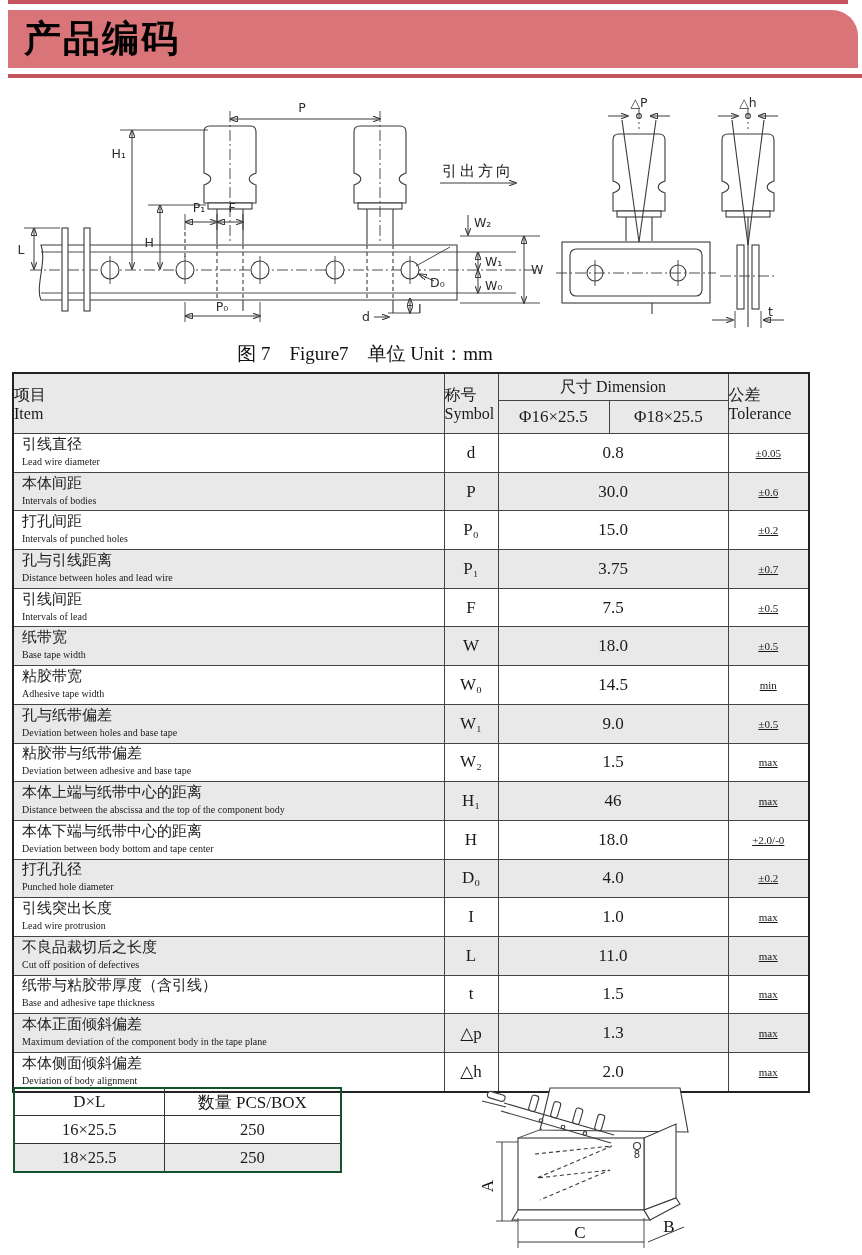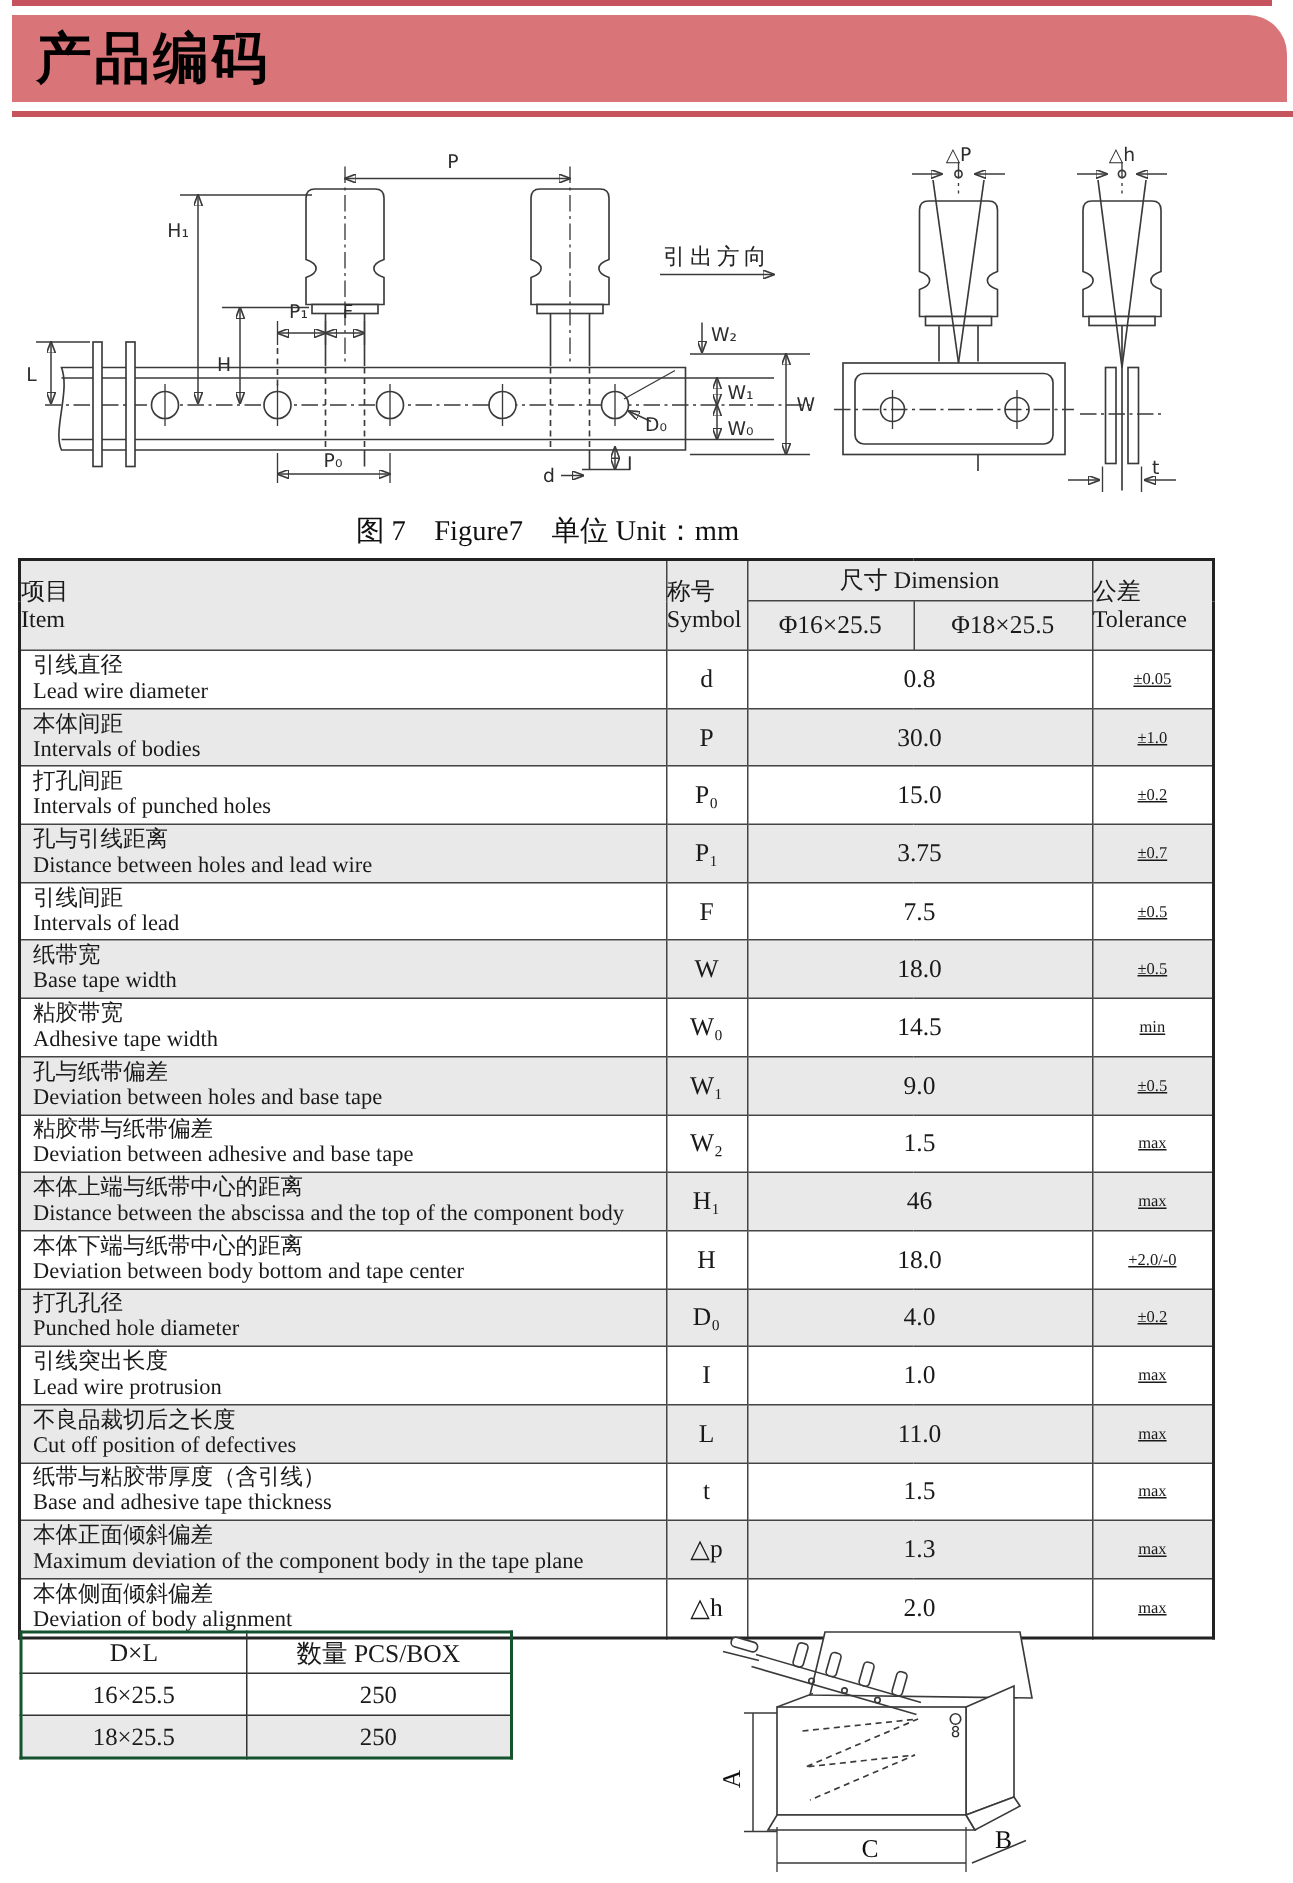--- a/index.html
+++ b/index.html
@@ -34,21 +34,21 @@
   .dim-table th,.dim-table td{border:1px solid #444;padding:0;}
   .dim-table{border:2px solid #222;}
   .dim-table thead th{background:var(--c-shade,#e9e9e9);font-weight:normal;}
   .hdr-2l{font-size:16px;line-height:19px;text-align:left;}
   .hdr-dim{height:26px;font-size:16px;text-align:center;}
   .hdr-sub{height:32px;font-size:17px;}
   .dim-table tbody td{height:35.7px;}
   .dim-table tr.shade td{background:var(--c-shade,#e9e9e9);}
   .c-item{padding:1px 2px 1px 8px !important;}
   .c-item .cn{font-size:15px;line-height:17px;}
-  .c-item .en{font-size:15px;line-height:17px;}
+  .c-item .en{font-size:10px;line-height:17px;}
   .c-sym{text-align:center;font-size:17px;}
   .c-val{text-align:center;font-size:17px;}
   .c-tol{text-align:center;font-size:11px;text-decoration:underline;}
   
   .box-table{position:absolute;left:13px;top:1087px;border-collapse:collapse;table-layout:fixed;width:327px;
              font-family:"Liberation Serif","DejaVu Serif",serif;border:2px solid #14532d;}
   .box-table th,.box-table td{border:1px solid #333;text-align:center;font-weight:normal;}
   .box-table th{height:24px;font-size:17px;}
   .box-table td{height:25px;font-size:16.5px;}
   .box-table tr.shade td{background:var(--c-shade,#e9e9e9);}
@@ -263,21 +263,21 @@
           <td class="c-val" colspan="2">0.8</td>
           <td class="c-tol">±0.05</td>
         </tr>
       <tr class="shade">
           <td class="c-item">
             <div class="cn">本体间距</div>
             <div class="en">Intervals of bodies</div>
           </td>
           <td class="c-sym">P</td>
           <td class="c-val" colspan="2">30.0</td>
-          <td class="c-tol">±1.0</td>
+          <td class="c-tol">±0.6</td>
         </tr>
       <tr>
           <td class="c-item">
             <div class="cn">打孔间距</div>
             <div class="en">Intervals of punched holes</div>
           </td>
           <td class="c-sym">P₀</td>
           <td class="c-val" colspan="2">15.0</td>
           <td class="c-tol">±0.2</td>
         </tr>

